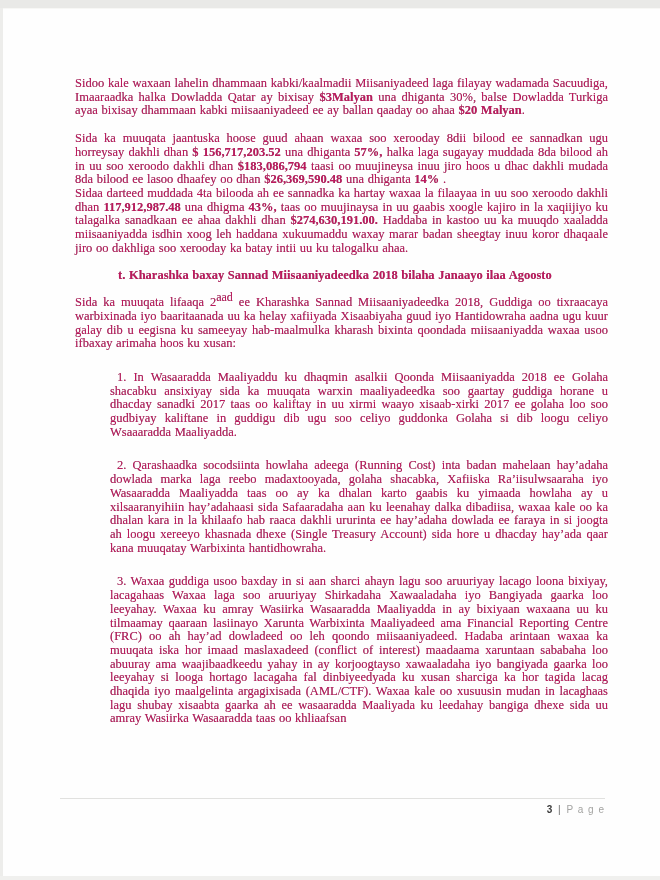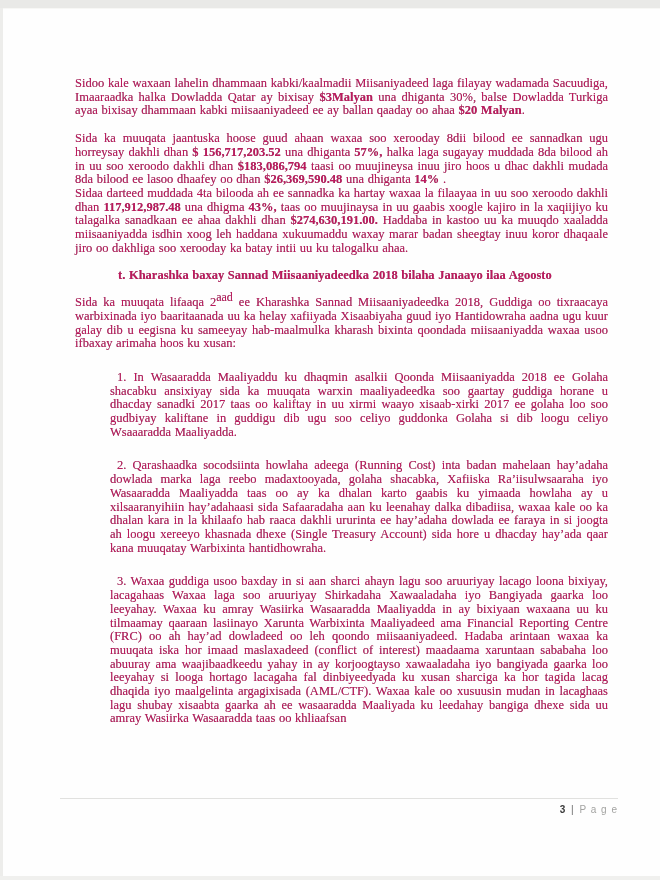--- a/index.html
+++ b/index.html
@@ -58,21 +58,21 @@
   .list-item {
     margin-left: 35px;
     text-indent: 7px;
     margin-bottom: 20px;
   }
   .list-spacer { margin-bottom: 20px; }
   sup { font-size: 12px; line-height: 0; }
   .footer {
     position: absolute;
     left: 60px;
-    right: 42px;
+    right: 55px;
     top: 798px;
     border-top: 1px solid #e1e1df;
     padding-top: 5px;
     text-align: right;
     font-family: "Liberation Sans", sans-serif;
     font-size: 10px;
   }
   .footer .num { font-weight: bold; color: #3a3a3a; }
   .footer .sep { color: #6a6a6a; margin: 0 3px; }
   .footer .word { color: #a3a3a1; letter-spacing: 1px; }

